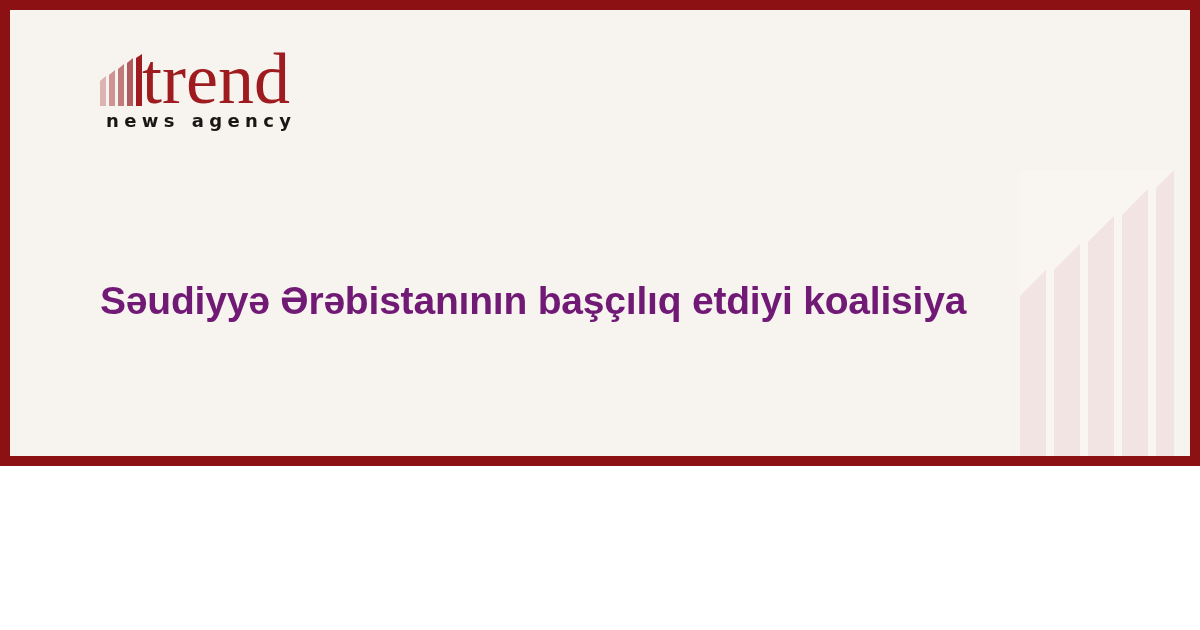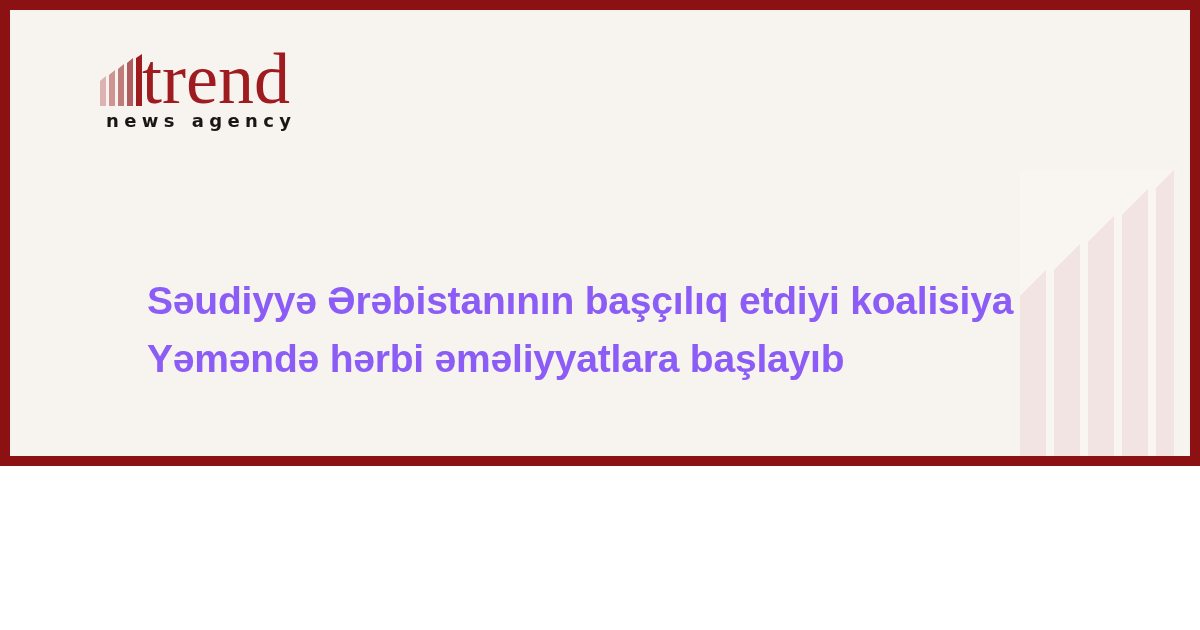--- a/index.html
+++ b/index.html
@@ -105,23 +105,22 @@
 
   
   .headline {
     position: absolute;
     left: 90px;
     top: 262px;
     width: 880px;
     font-size: 39px;
     line-height: 58px;
     font-weight: 700;
-    color: #8b5cf6;
+    color: #701a75;
     letter-spacing: -0.2px;
-    margin-left: 47px;
   }
 </style>
 </head>
 <body>
 
 <div class="card">
   <div class="card-inner">
 
     <div class="decor">
       <div class="decor-panel"></div>
@@ -143,17 +142,16 @@
         <polygon points="38,4 44,0 44,52 38,52" fill="#9E1B20"></polygon>
       </svg>
       <svg class="logo-word" viewBox="0 0 300 62" xmlns="http://www.w3.org/2000/svg">
         <text id="logo-word-text" x="44" y="55" font-family="Liberation Serif, DejaVu Serif, serif" font-size="72" fill="#9E1B20">trend</text>
       </svg>
       <div class="logo-sub">news agency</div>
     </div>
 
     <div class="headline">
       <div>Səudiyyə Ərəbistanının başçılıq etdiyi koalisiya</div>
-      <div>Yəməndə hərbi əməliyyatlara başlayıb</div>
     </div>
 
   </div>
 </div>
 
 </body></html>

